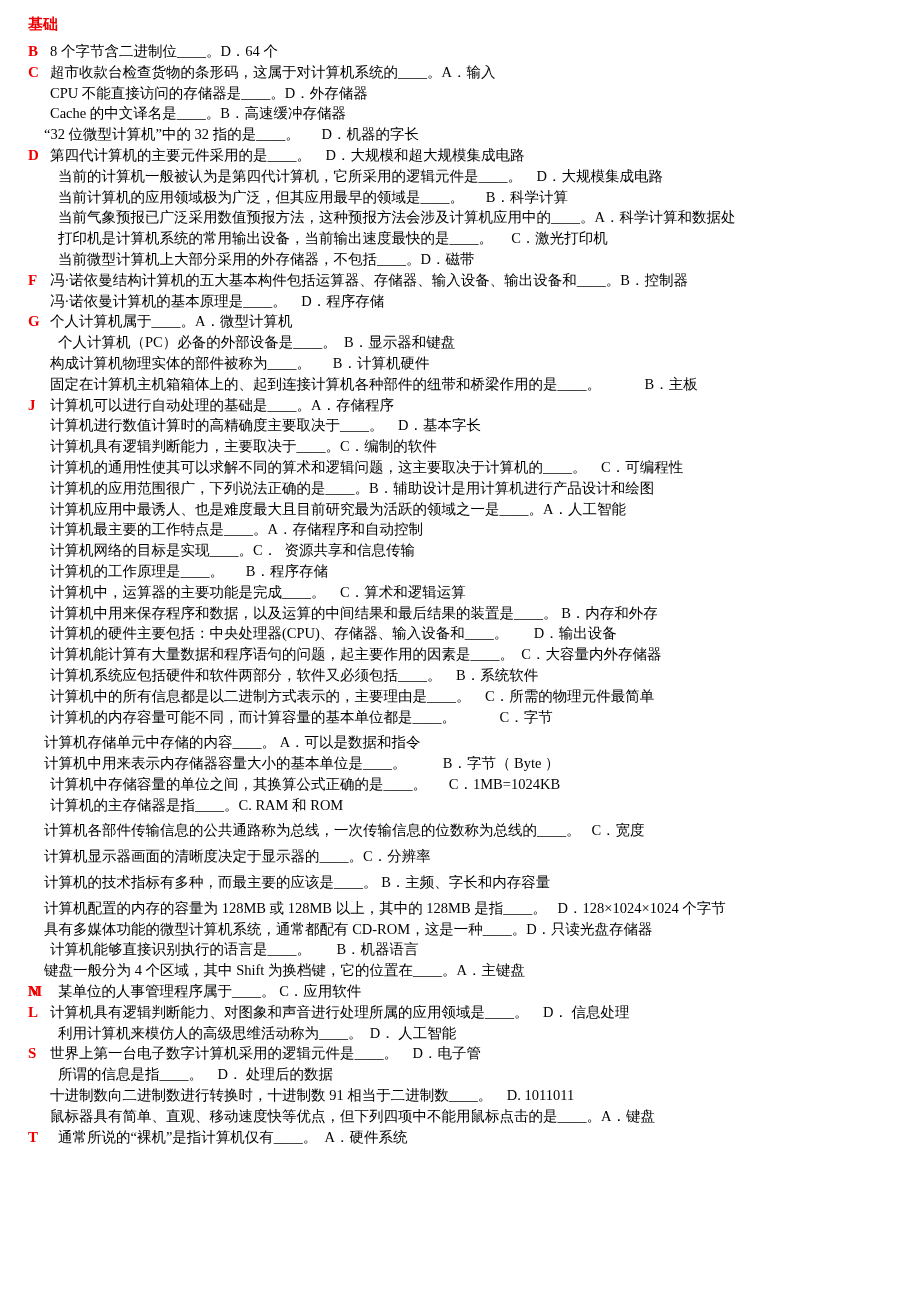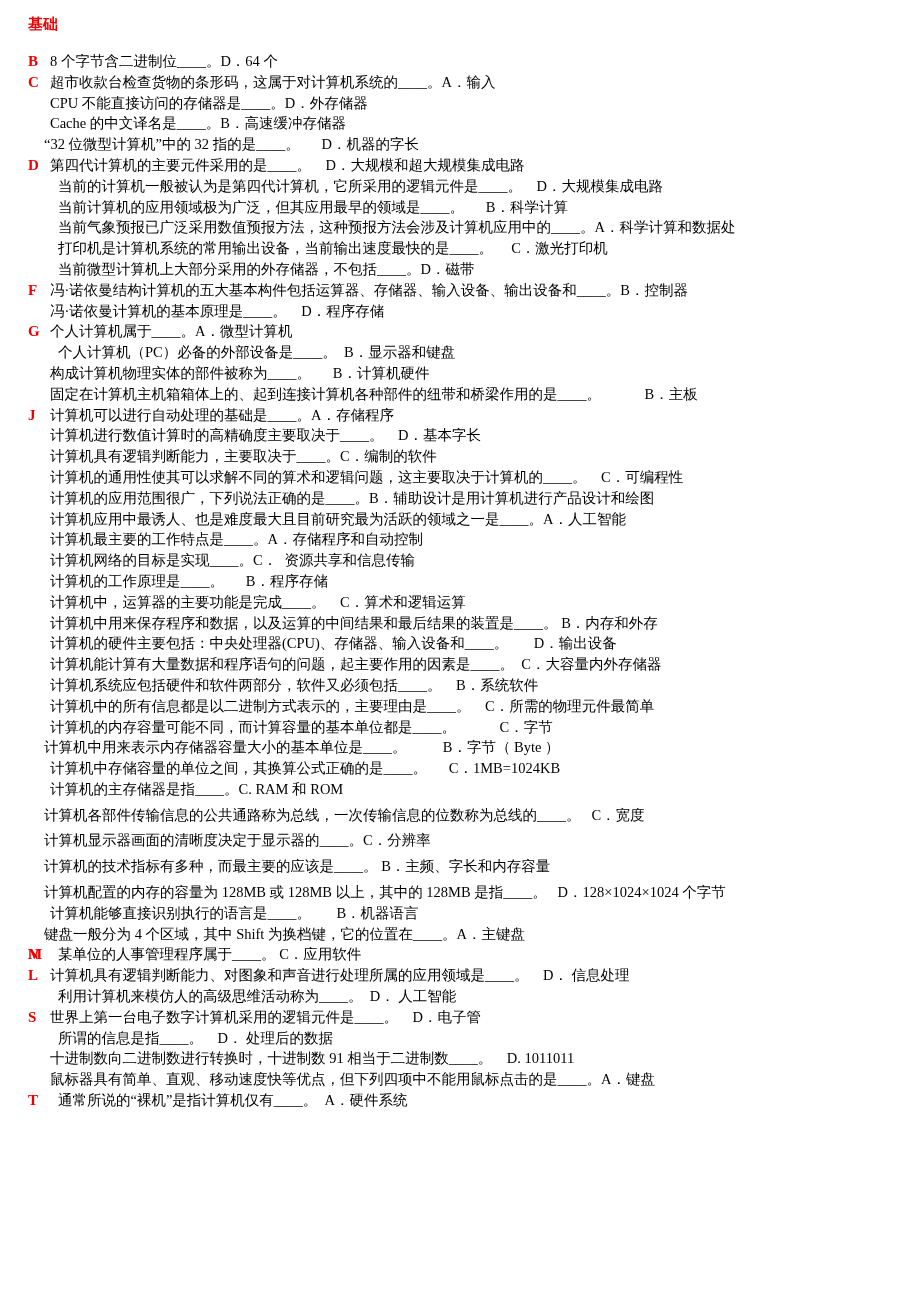--- a/index.html
+++ b/index.html
@@ -18,21 +18,21 @@
     padding-top: 14px;
     box-sizing: border-box;
     width: 920px;
   }
   .title {
     font-size: 15px;
     line-height: 21px;
     font-weight: bold;
     color: #ee0000;
     padding-left: 28px;
-    margin: 0 0 16px 0;
+    margin: 0 0 6px 0;
   }
   .line {
     position: relative;
     font-size: 14.5px;
     line-height: 20.8px;
     white-space: pre-wrap;
     color: #000000;
   }
   .line .letter {
     position: absolute;
@@ -80,27 +80,29 @@
       <div class="line i1"><span>计算机最主要的工作特点是____。A．存储程序和自动控制</span></div>
       <div class="line i1"><span>计算机网络的目标是实现____。C．  资源共享和信息传输</span></div>
       <div class="line i1"><span>计算机的工作原理是____。      B．程序存储</span></div>
       <div class="line i1"><span>计算机中，运算器的主要功能是完成____。    C．算术和逻辑运算</span></div>
       <div class="line i1"><span>计算机中用来保存程序和数据，以及运算的中间结果和最后结果的装置是____。 B．内存和外存</span></div>
       <div class="line i1"><span>计算机的硬件主要包括：中央处理器(CPU)、存储器、输入设备和____。       D．输出设备</span></div>
       <div class="line i1"><span>计算机能计算有大量数据和程序语句的问题，起主要作用的因素是____。  C．大容量内外存储器</span></div>
       <div class="line i1"><span>计算机系统应包括硬件和软件两部分，软件又必须包括____。    B．系统软件</span></div>
       <div class="line i1"><span>计算机中的所有信息都是以二进制方式表示的，主要理由是____。    C．所需的物理元件最简单</span></div>
       <div class="line i1"><span>计算机的内存容量可能不同，而计算容量的基本单位都是____。            C．字节</span></div>
+      <div class="line i0 sp"><span>计算机存储单元中存储的内容____。 A．可以是数据和指令</span></div>
       <div class="line i0"><span>计算机中用来表示内存储器容量大小的基本单位是____。          B．字节（ Byte ）</span></div>
       <div class="line i1"><span>计算机中存储容量的单位之间，其换算公式正确的是____。      C．1MB=1024KB</span></div>
       <div class="line i1"><span>计算机的主存储器是指____。C. RAM 和 ROM</span></div>
       <div class="line i0 sp"><span>计算机各部件传输信息的公共通路称为总线，一次传输信息的位数称为总线的____。   C．宽度</span></div>
       <div class="line i0 sp"><span>计算机显示器画面的清晰度决定于显示器的____。C．分辨率</span></div>
       <div class="line i0 sp"><span>计算机的技术指标有多种，而最主要的应该是____。 B．主频、字长和内存容量</span></div>
       <div class="line i0 sp"><span>计算机配置的内存的容量为 128MB 或 128MB 以上，其中的 128MB 是指____。   D．128×1024×1024 个字节</span></div>
+      <div class="line i0"><span>具有多媒体功能的微型计算机系统，通常都配有 CD-ROM，这是一种____。D．只读光盘存储器</span></div>
       <div class="line i1"><span>计算机能够直接识别执行的语言是____。       B．机器语言</span></div>
       <div class="line i0"><span>键盘一般分为 4 个区域，其中 Shift 为换档键，它的位置在____。A．主键盘</span></div>
       <div class="line i2"><span class="letter">N</span></div>
       <div class="line i2"><span class="letter">M</span><span>某单位的人事管理程序属于____。 C．应用软件</span></div>
       <div class="line i1"><span class="letter">L</span><span>计算机具有逻辑判断能力、对图象和声音进行处理所属的应用领域是____。    D． 信息处理</span></div>
       <div class="line i2"><span>利用计算机来模仿人的高级思维活动称为____。  D． 人工智能</span></div>
       <div class="line i1"><span class="letter">S</span><span>世界上第一台电子数字计算机采用的逻辑元件是____。    D．电子管</span></div>
       <div class="line i2"><span>所谓的信息是指____。    D． 处理后的数据</span></div>
       <div class="line i1"><span>十进制数向二进制数进行转换时，十进制数 91 相当于二进制数____。    D. 1011011</span></div>
       <div class="line i1"><span>鼠标器具有简单、直观、移动速度快等优点，但下列四项中不能用鼠标点击的是____。A．键盘</span></div>

